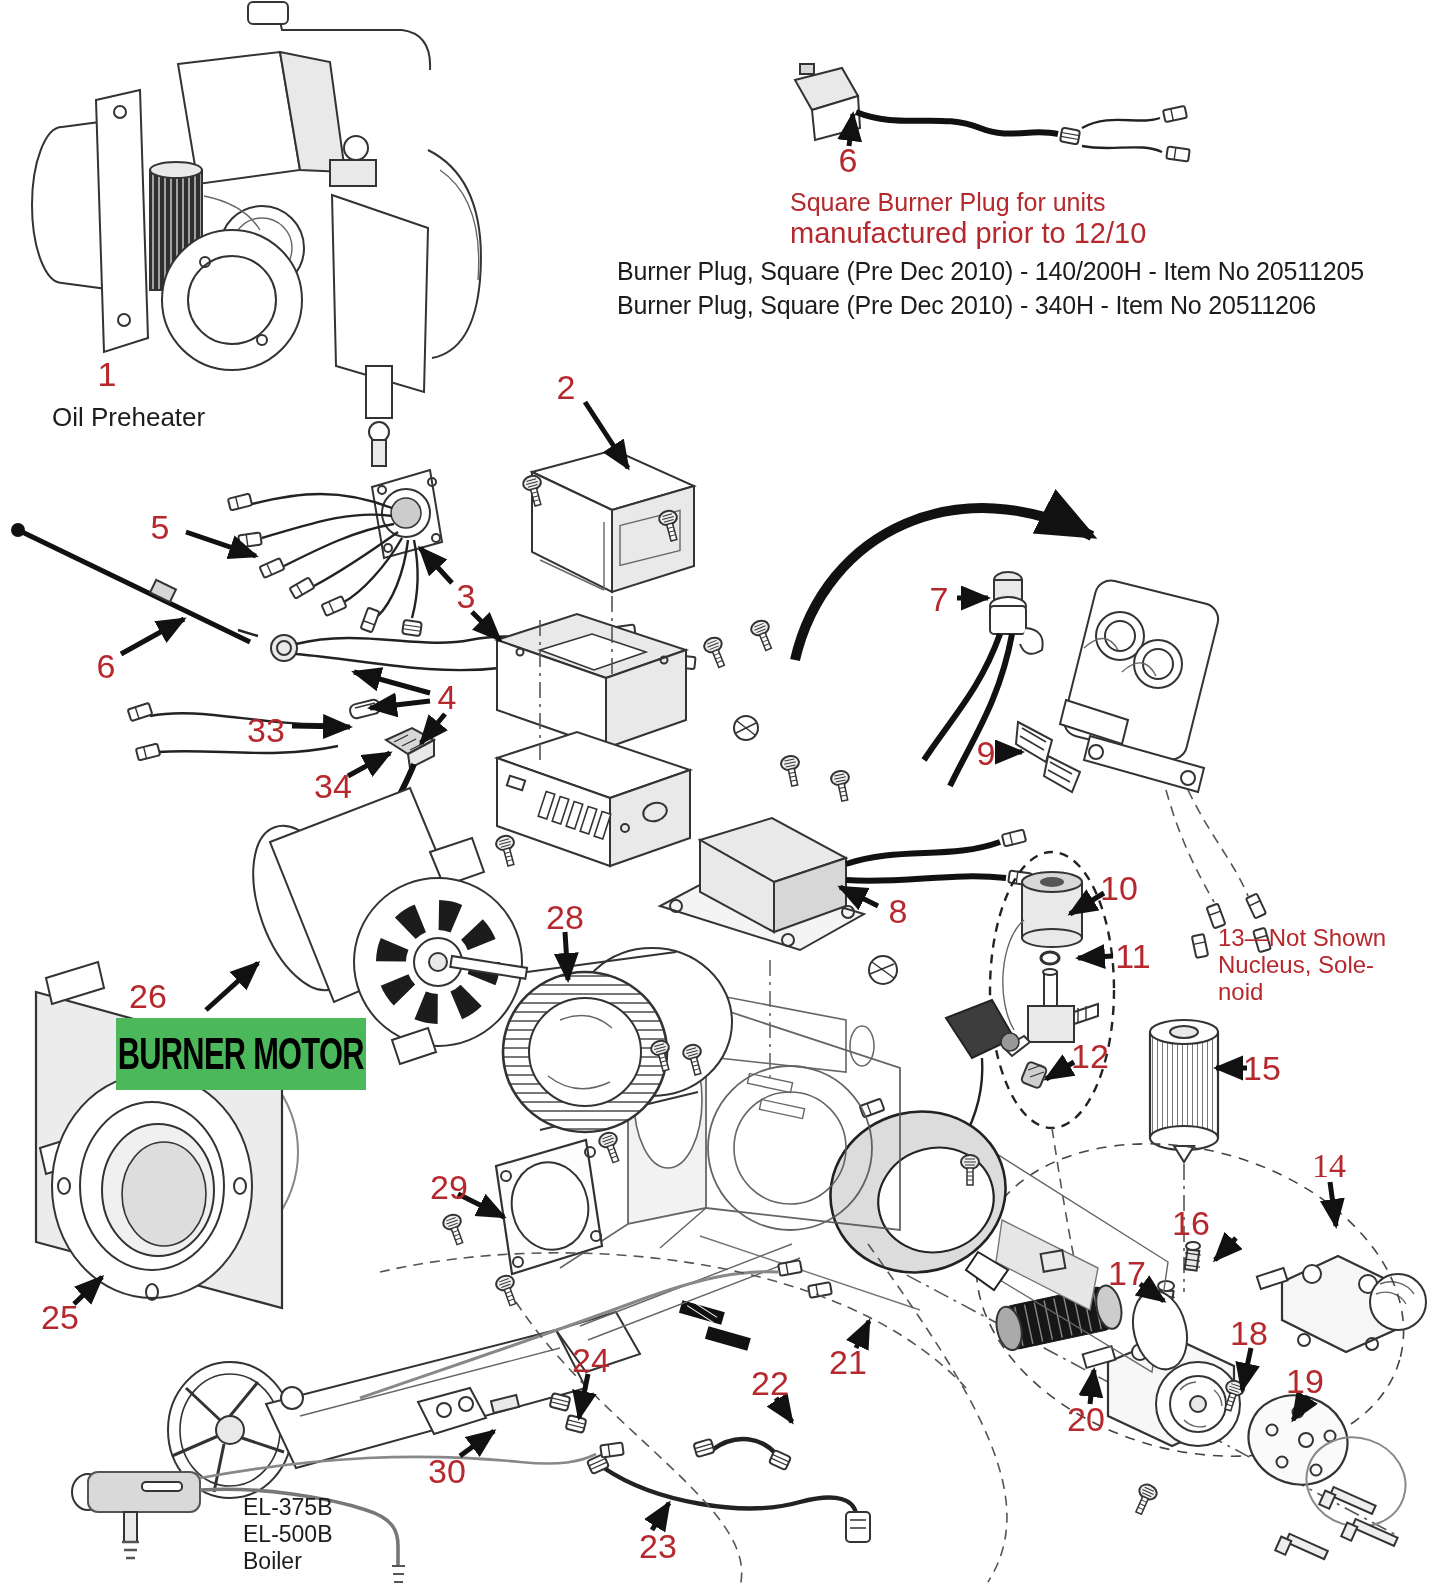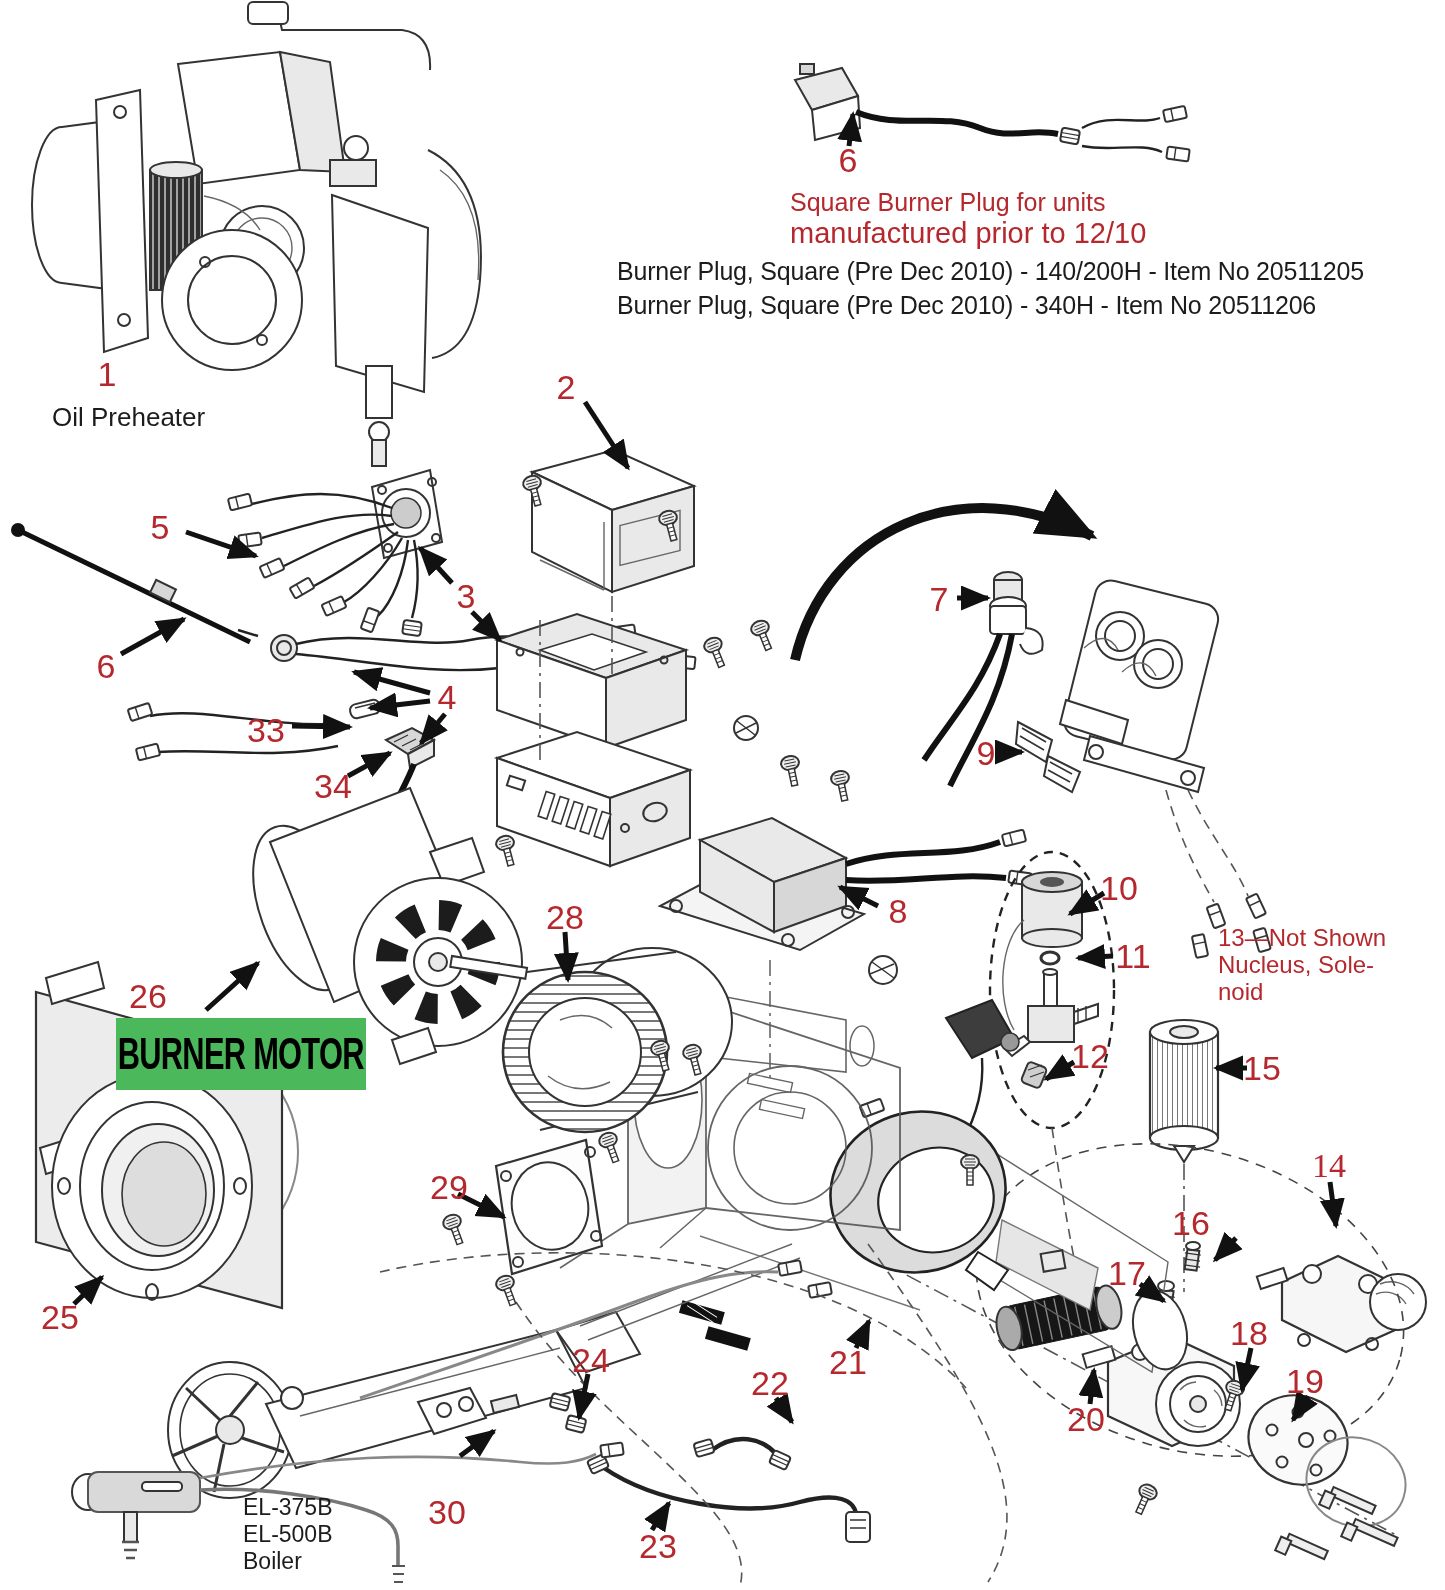--- a/index.html
+++ b/index.html
@@ -553,17 +553,17 @@
       <div class="callout" style="left: 1305px; top: 1381px;">19</div>
       <div class="callout" style="left: 1086px; top: 1419px;">20</div>
       <div class="callout" style="left: 848px; top: 1362px;">21</div>
       <div class="callout" style="left: 770px; top: 1383px;">22</div>
       <div class="callout" style="left: 646px; top: 1546px; margin-left: 12px;">23</div>
       <div class="callout" style="left: 591px; top: 1360px;">24</div>
       <div class="callout" style="left: 60px; top: 1317px;">25</div>
       <div class="callout" style="left: 148px; top: 996px;">26</div>
       <div class="callout" style="left: 565px; top: 917px;">28</div>
       <div class="callout" style="left: 440px; top: 1187px; margin-left: 9px;">29</div>
-      <div class="callout" style="left: 447px; top: 1471px; margin-top: 41px;">30</div>
+      <div class="callout" style="left: 447px; top: 1471px;">30</div>
       <div class="callout" style="left: 266px; top: 720px; margin-top: 10px;">33</div>
       <div class="callout" style="left: 333px; top: 786px;">34</div>
     </div>
 </div>
 
 </body></html>

